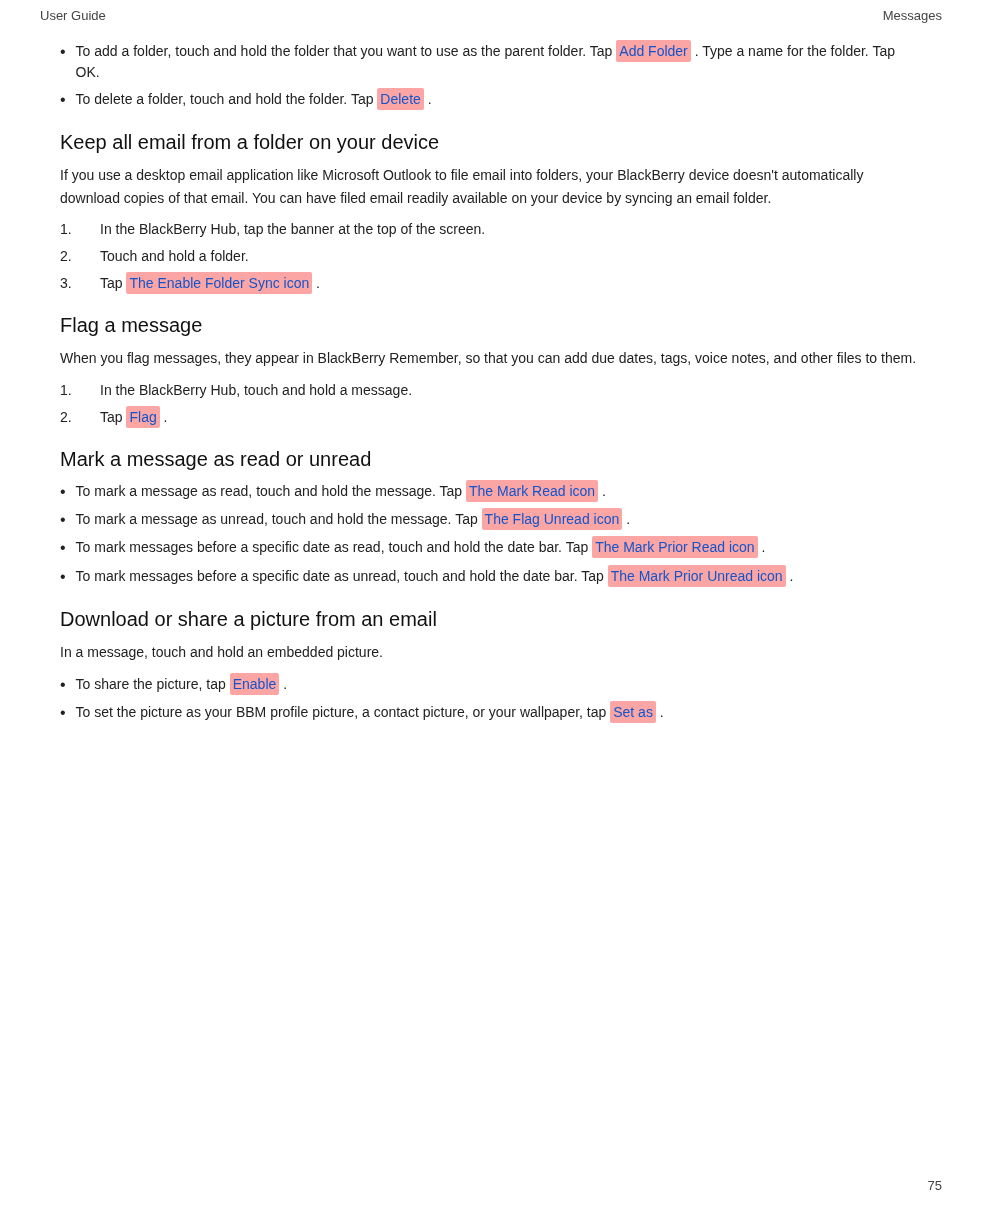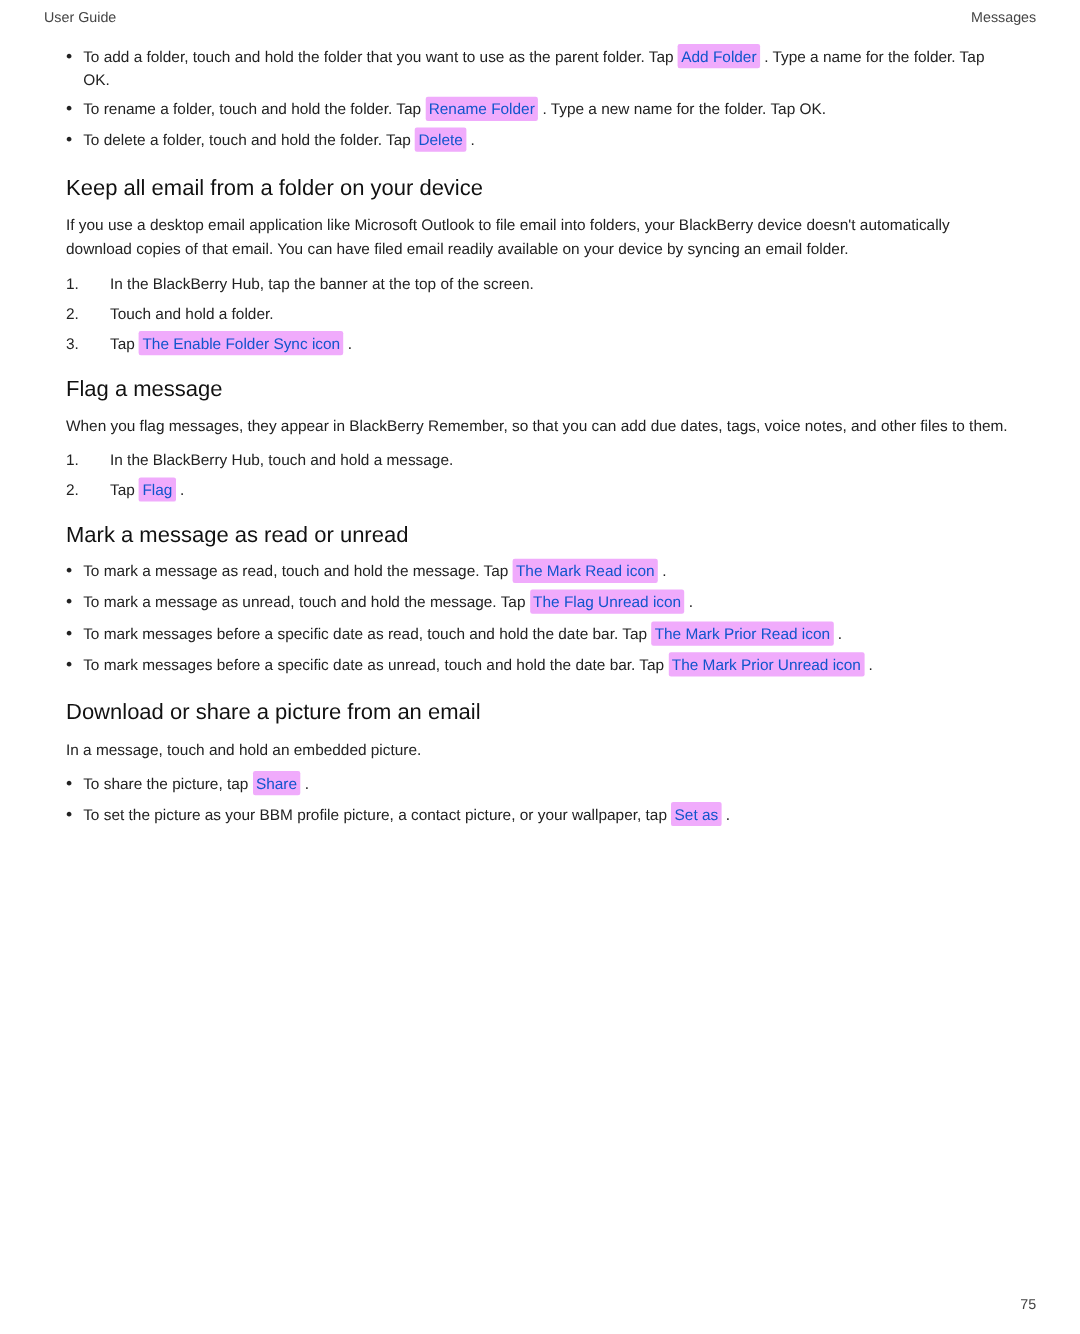--- a/index.html
+++ b/index.html
@@ -82,21 +82,21 @@
     }
 
     .numbered-list li .num {
       min-width: 40px;
       flex-shrink: 0;
       color: #222;
     }
 
     .highlight-blue {
       color: #1155cc;
-      background-color: #f0abfc;
+      background-color: #fca5a5;
       padding: 3px 3px;
       border-radius: 2px;
     }
 
     .bold {
       font-weight: normal;
       text-align: center;
     }
 
     .page-footer {
@@ -119,23 +119,20 @@
   <span>Messages</span>
 </div>
 
 <div class="page-content">
 
   <ul class="bullet-list">
     <li>
       <span>To add a folder, touch and hold the folder that you want to use as the parent folder. Tap <span class="highlight-blue">Add Folder</span> . Type a name for the folder. Tap <span class="bold">OK</span>.</span>
     </li>
     <li>
-      <span>To rename a folder, touch and hold the folder. Tap <span class="highlight-blue">Rename Folder</span> . Type a new name for the folder. Tap <span class="bold">OK</span>.</span>
-    </li>
-    <li>
       <span>To delete a folder, touch and hold the folder. Tap <span class="highlight-blue">Delete</span> .</span>
     </li>
   </ul>
 
   <h2 class="section-title">Keep all email from a folder on your device</h2>
   <p class="section-body">If you use a desktop email application like Microsoft Outlook to file email into folders, your BlackBerry device doesn't automatically download copies of that email. You can have filed email readily available on your device by syncing an email folder.</p>
 
   <ol class="numbered-list">
     <li>
       <span class="num">1.</span>
@@ -186,21 +183,21 @@
     </li>
   </ul>
 
   <div class="divider-space"></div>
 
   <h2 class="section-title">Download or share a picture from an email</h2>
   <p class="section-body">In a message, touch and hold an embedded picture.</p>
 
   <ul class="bullet-list">
     <li>
-      <span>To share the picture, tap <span class="highlight-blue">Share</span> .</span>
+      <span>To share the picture, tap <span class="highlight-blue">Enable</span> .</span>
     </li>
     <li>
       <span>To set the picture as your BBM profile picture, a contact picture, or your wallpaper, tap <span class="highlight-blue">Set as</span> .</span>
     </li>
   </ul>
 
 </div>
 
 <div class="page-footer">
   <span>75</span>

